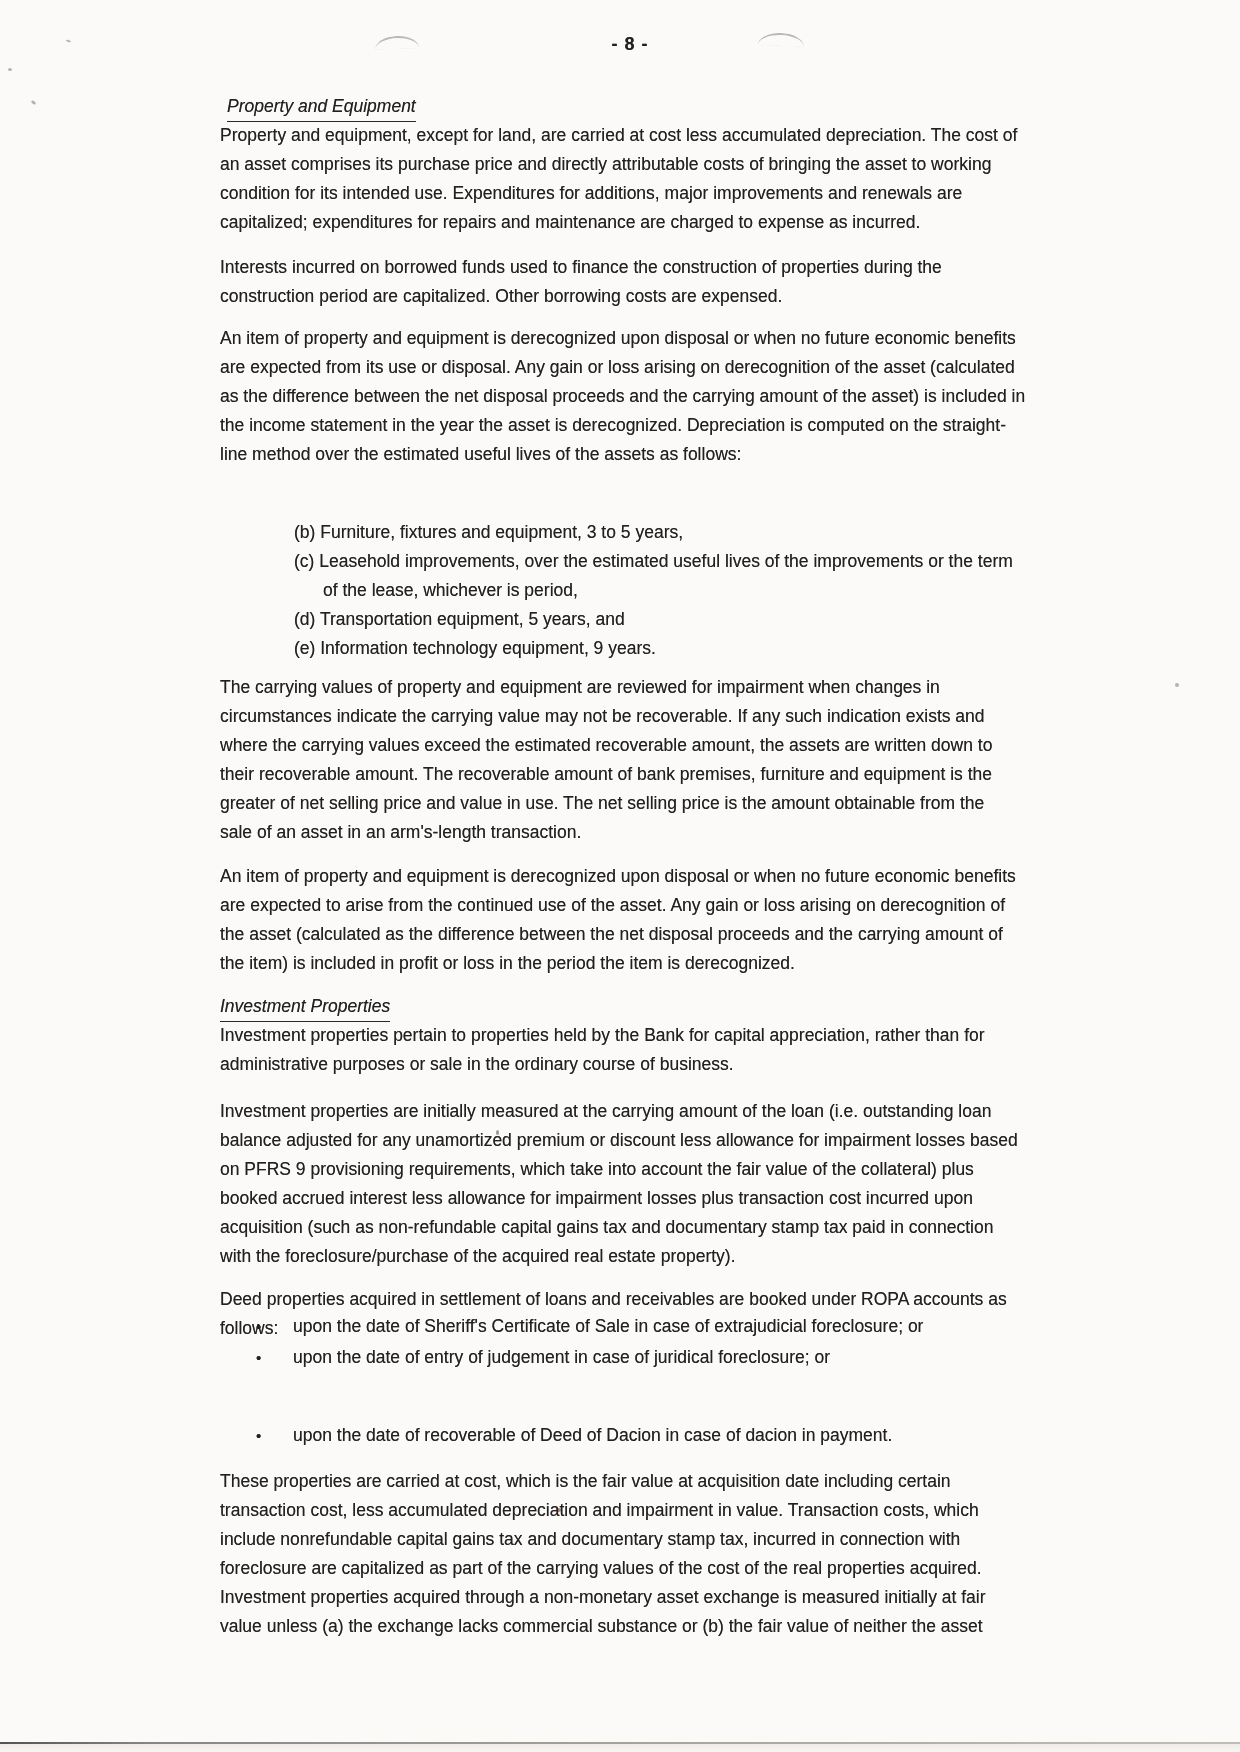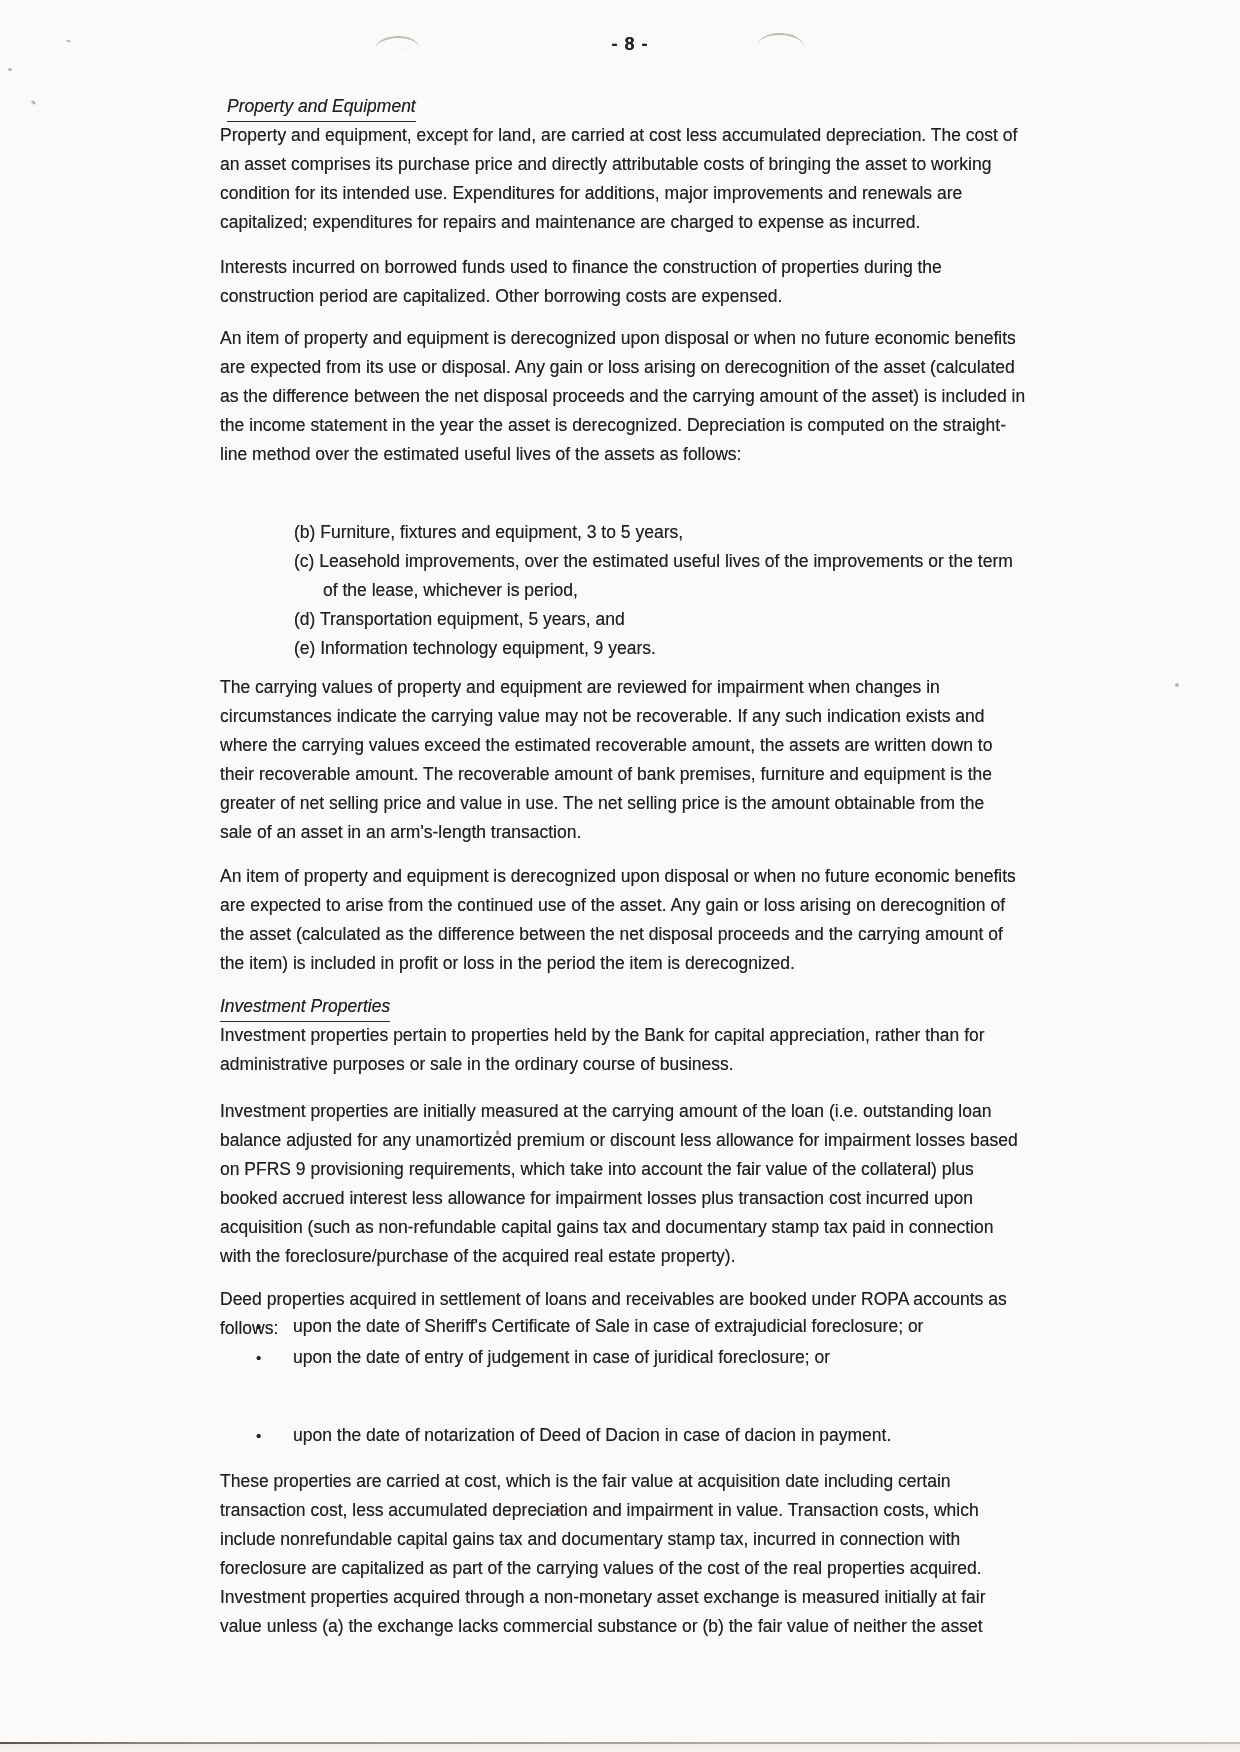--- a/index.html
+++ b/index.html
@@ -145,21 +145,21 @@
 acquisition (such as non-refundable capital gains tax and documentary stamp tax paid in connection
 with the foreclosure/purchase of the acquired real estate property).</div>
 
   <div class="block" style="top:1285px;">Deed properties acquired in settlement of loans and receivables are booked under ROPA accounts as
 follows:</div>
 
   <div class="bullet-row" style="top:1343px;"><span class="bullet-dot">•</span><span>upon the date of entry of judgement in case of juridical foreclosure; or</span></div>
 
   <div class="bullet-row" style="top:1312px;"><span class="bullet-dot">•</span><span>upon the date of Sheriff's Certificate of Sale in case of extrajudicial foreclosure; or</span></div>
 
-  <div class="bullet-row" style="top:1421px;"><span class="bullet-dot">•</span><span>upon the date of notarization of Deed of Dacion in case of dacion in payment.</span></div>
+  <div class="bullet-row" style="top:1421px;"><span class="bullet-dot">•</span><span>upon the date of recoverable of Deed of Dacion in case of dacion in payment.</span></div>
 
   <div class="block" style="top:1467px;">These properties are carried at cost, which is the fair value at acquisition date including certain
 transaction cost, less accumulated depreciation and impairment in value. Transaction costs, which
 include nonrefundable capital gains tax and documentary stamp tax, incurred in connection with
 foreclosure are capitalized as part of the carrying values of the cost of the real properties acquired.
 Investment properties acquired through a non-monetary asset exchange is measured initially at fair
 value unless (a) the exchange lacks commercial substance or (b) the fair value of neither the asset</div>
 
   <div class="edge-line"></div>
   <div class="edge-shadow"></div>

